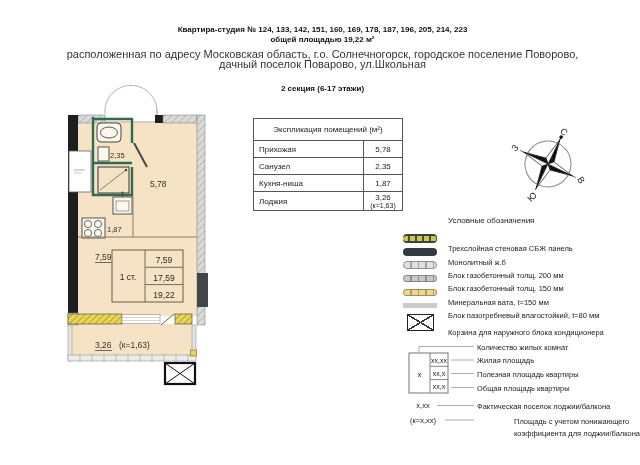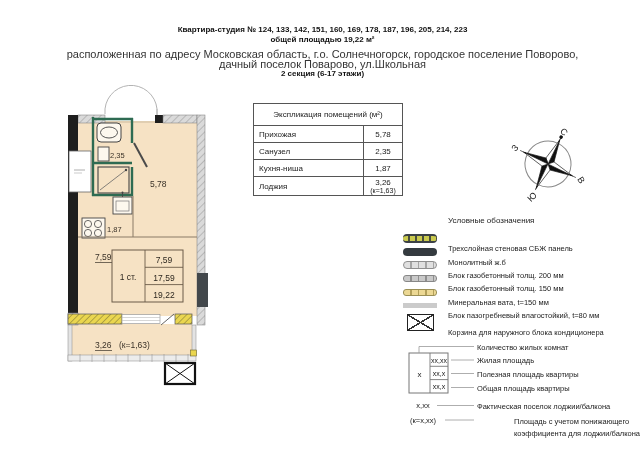--- a/index.html
+++ b/index.html
@@ -2,23 +2,23 @@
 <html><head>
 <meta charset="utf-8">
 <style>
   html,body{margin:0;padding:0;background:#fff;}
   #canvas{position:relative;width:640px;height:465px;background:#fff;overflow:hidden;
           font-family:"Liberation Sans",sans-serif;color:#222;}
   
   .header{position:absolute;left:10px;top:25px;width:625px;text-align:center;line-height:10px;}
   .header .b{font-weight:bold;font-size:8px;color:#111;}
   .header .r{font-size:11px;color:#333;}
-  .header .sect{margin-top:0;}
-  
-  .expl{position:absolute;left:253px;top:103px;border-collapse:collapse;padding-left:34px;}
+  .header .sect{margin-top:15px;}
+  
+  .expl{position:absolute;left:253px;top:118px;border-collapse:collapse;padding-left:34px;}
   .expl td{border:1px solid #555;font-size:8px;color:#222;}
   .expl .hd{text-align:center;height:19px;width:140px;}
   .expl .nm{width:104px;padding:2px 0 2px 5px;height:12px;}
   .expl .vl{width:36px;text-align:center;}
   .expl .vl2{font-size:7px;display:block;line-height:7px;}
   
   .legend{position:absolute;left:403px;top:216px;width:225px;}
   .legend .ttl{font-size:8px;margin:0 0 7px 45px;color:#222;}
   .lrow{display:flex;align-items:center;height:13.4px;}
   .lrow.tall{height:21px;}

